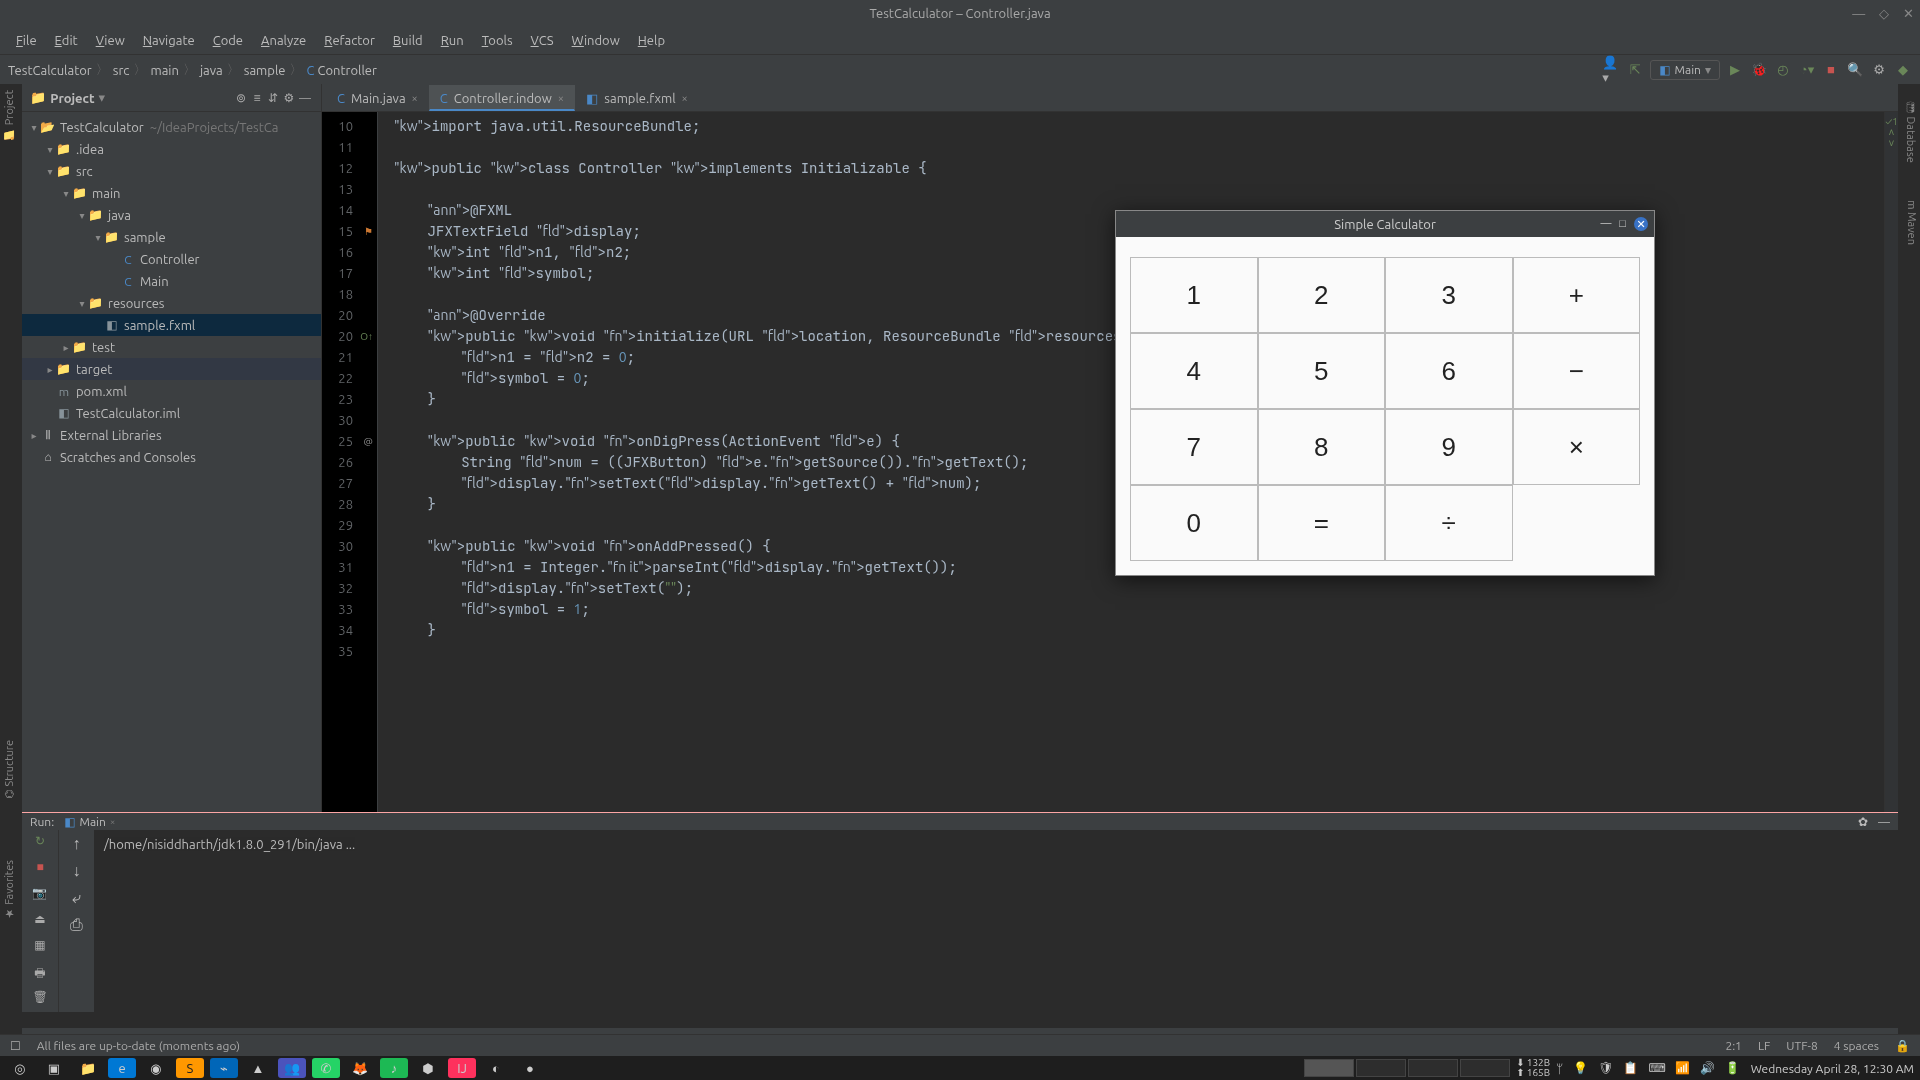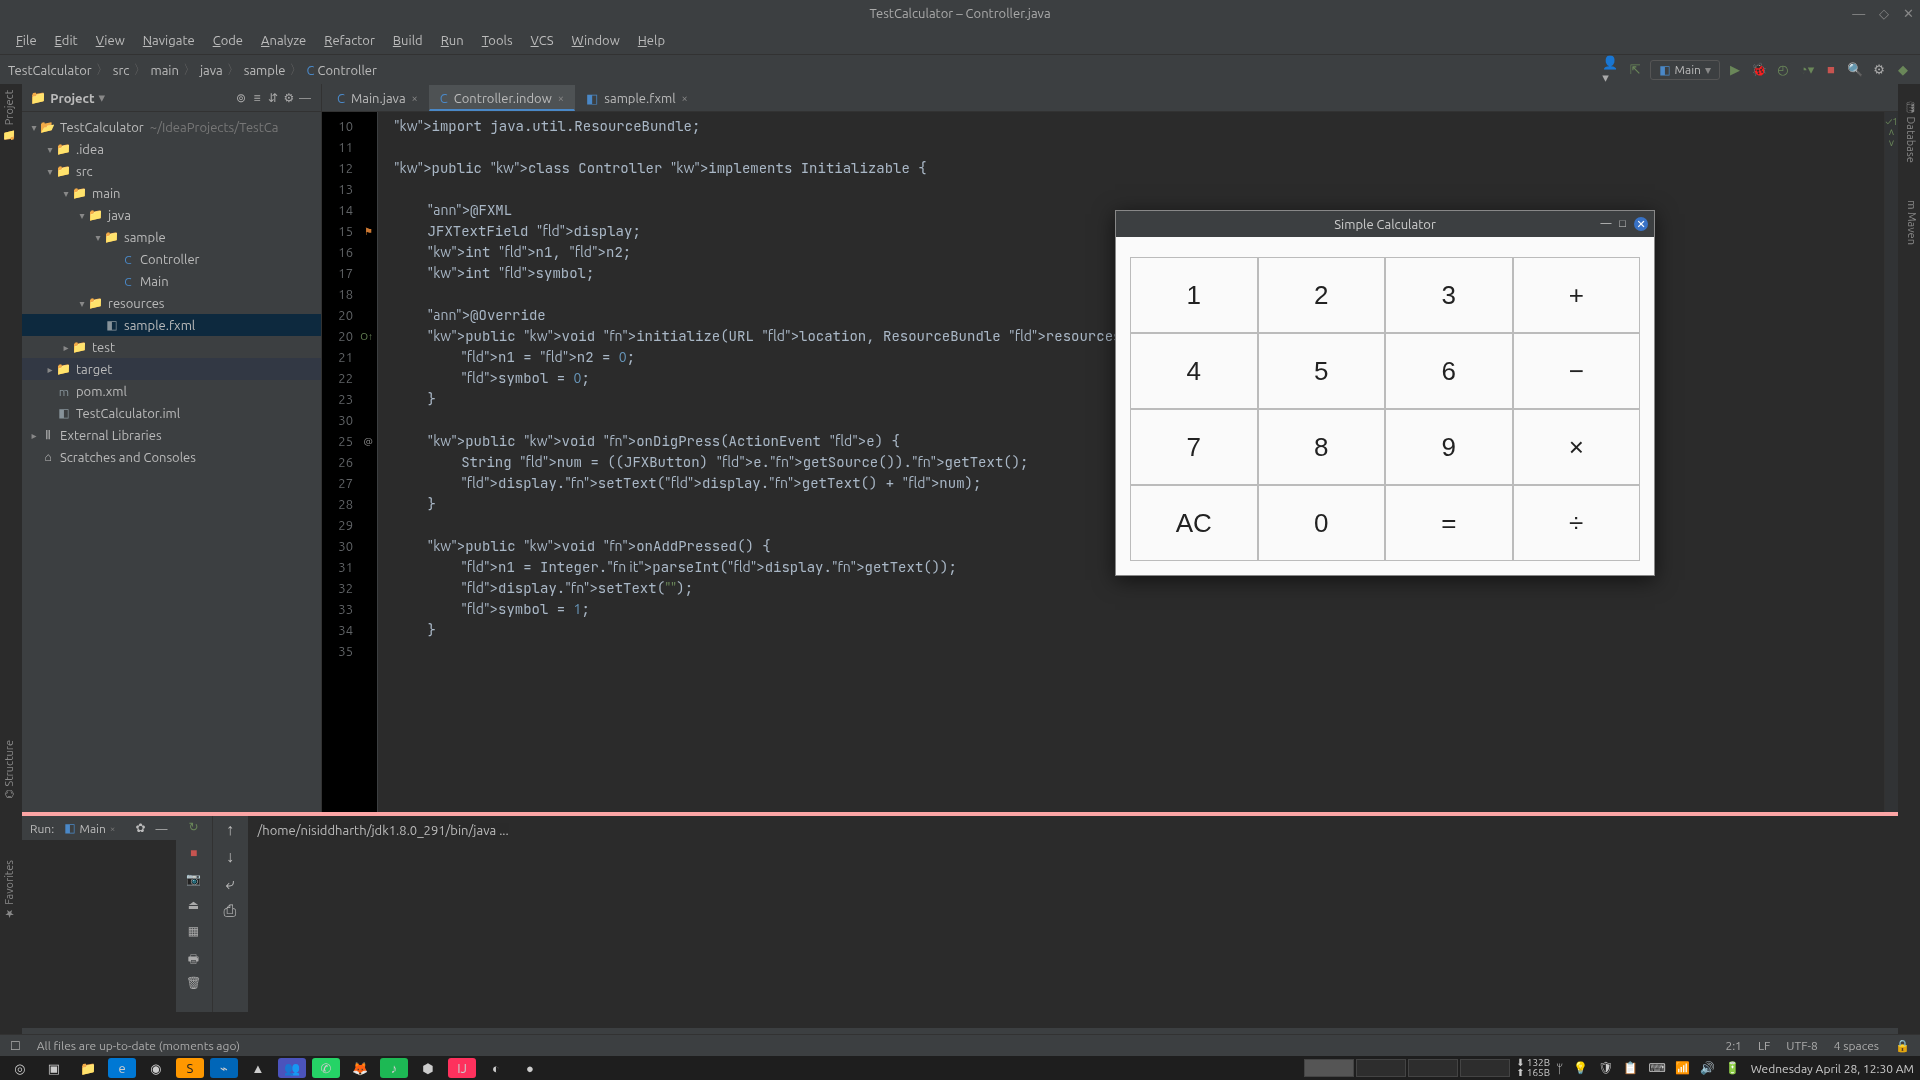--- a/index.html
+++ b/index.html
@@ -60,21 +60,21 @@
 .gutter { width:56px; background:#000000; border-right:1px solid #3c3f41; padding-top:4px; font-family:"JetBrains Mono",Consolas,monospace; font-size:13px; color:#606366; text-align:right; }
 .gutter div { height:21px; line-height:21px; padding-right:24px; position:relative; }
 .gutter .mark { position:absolute; right:4px; font-size:10px; color:#6a8759; }
 .code { flex:1; padding:4px 0 0 16px; font-family:"JetBrains Mono",Consolas,monospace; font-size:14px; line-height:21px; white-space:pre; color:#a9b7c6; }
 .str { color:#6a8759; }
 .num { color:#6897bb; }
 .editor-right-strip { width:14px; background:#313335; border-left:1px solid #323232; position:relative; }
 .editor-right-strip .top { position:absolute; top:4px; left:0; right:0; text-align:center; font-size:10px; color:#6a8759; }
 
 
-.lower { height:200px; display:flex; flex-direction:row; border-top:4px solid #fca5a5; }
+.lower { height:200px; display:flex; flex-direction:column; border-top:1px solid #fca5a5; }
 .run-header { height:24px; background:#3c3f41; display:flex; align-items:center; padding:0 8px; font-size:12px; gap:10px; }
 .run-header .sp { flex:1; }
 .run-body { flex:1; display:flex; background:#2b2b2b; }
 .run-toolbar { width:36px; background:#3c3f41; display:flex; flex-direction:column; align-items:center; padding:4px 0; gap:8px; }
 .run-toolbar div { width:18px; height:18px; color:#aaa; font-size:12px; text-align:center; cursor:pointer; }
 .run-toolbar2 { width:36px; background:#3c3f41; display:flex; flex-direction:column; align-items:center; padding:4px 0; gap:8px; border-left:1px solid #323232;}
 .run-console { flex:1; padding:6px 10px; font-family:"JetBrains Mono",Consolas,monospace; font-size:13px; color:#bbb; }
 .run-console .cmd { background:#2a2a2a; display:inline; }
 
 
@@ -471,19 +471,18 @@
         <button>3</button>
         <button>+</button>
         <button>4</button>
         <button>5</button>
         <button>6</button>
         <button>−</button>
         <button>7</button>
         <button>8</button>
         <button>9</button>
         <button>×</button>
-        <button>AC</button>
         <button>0</button>
         <button>=</button>
         <button>÷</button>
       </div>
   </div>
 </div>
 
 </body></html>

